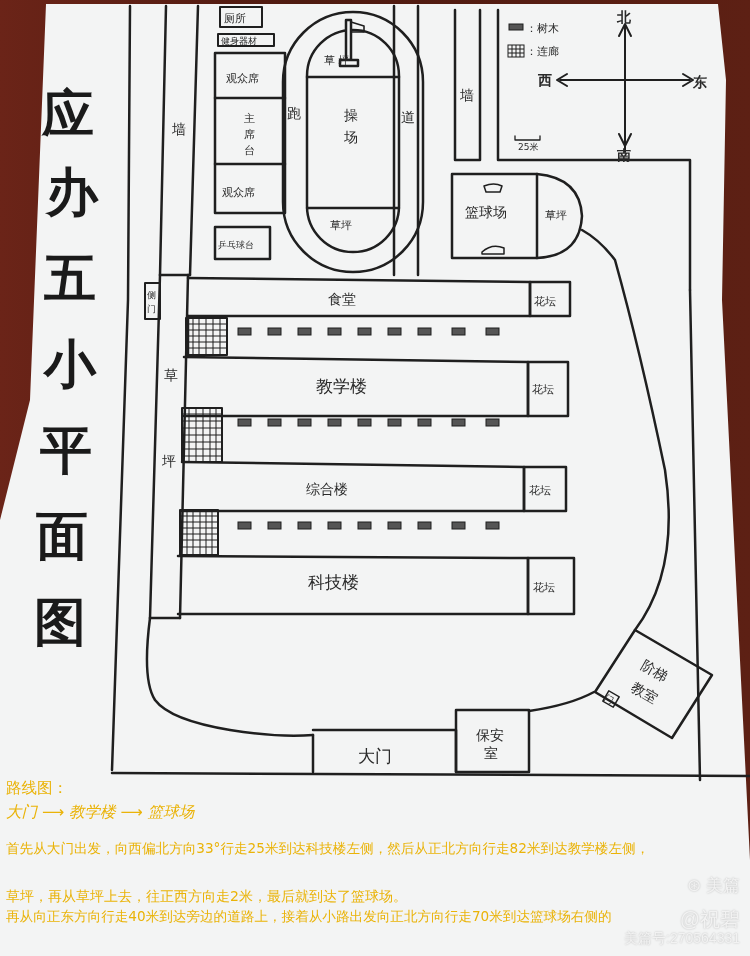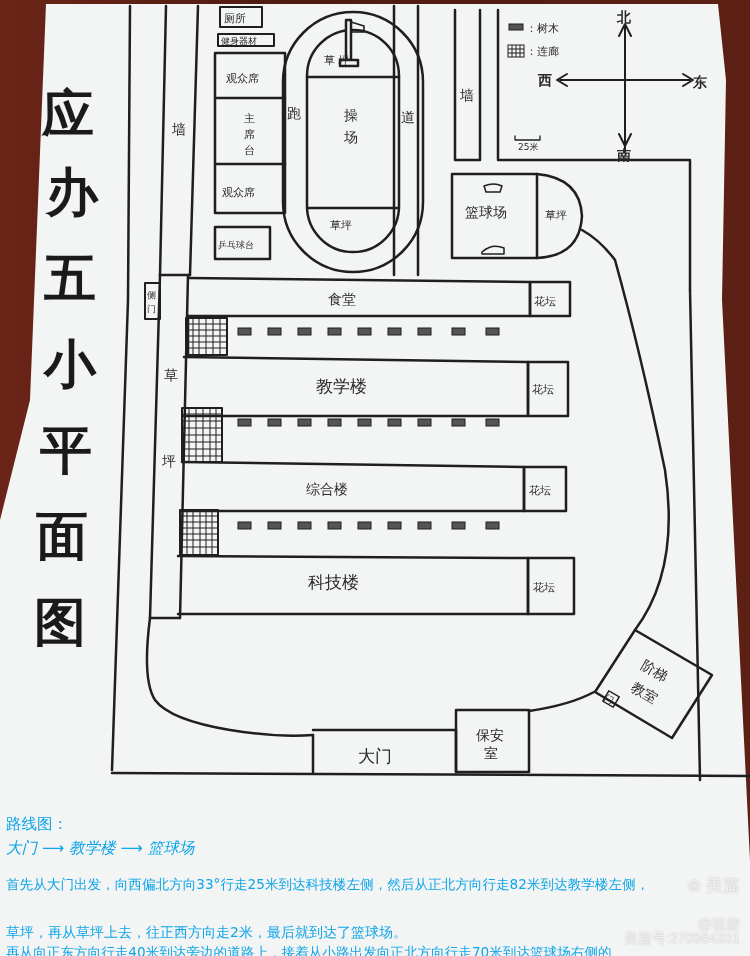--- a/index.html
+++ b/index.html
@@ -6,24 +6,24 @@
   body{width:750px;height:956px;overflow:hidden;background:#5a1f14;position:relative;font-family:"DejaVu Sans","Liberation Sans",sans-serif;}
   .paper{position:absolute;left:0;top:0;width:750px;height:956px;}
   .bg-wood{position:absolute;left:0;top:0;width:750px;height:956px;
     background:linear-gradient(90deg,#6b2418 0%,#4e1a10 40%,#5d2014 100%);}
   svg text{font-family:"DejaVu Sans","Liberation Sans",sans-serif;fill:#222;}
   .title-char{font-size:52px;font-weight:bold;fill:#1a1a1a;}
   .lbl{font-size:14px;fill:#2a2a2a;}
   .lbl-s{font-size:11px;fill:#2a2a2a;}
   .lbl-xs{font-size:9px;fill:#2a2a2a;}
   .lbl-m{font-size:17px;fill:#2a2a2a;}
-  .note{position:absolute;left:6px;font-size:15.5px;color:#0ea5e9;white-space:nowrap;font-family:"DejaVu Sans","Liberation Sans",sans-serif;margin-top:36px;}
+  .note{position:absolute;left:6px;font-size:15.5px;color:#eab308;white-space:nowrap;font-family:"DejaVu Sans","Liberation Sans",sans-serif;}
   .wm{position:absolute;right:10px;color:#f2f2f2;font-family:"Liberation Sans","DejaVu Sans",sans-serif;text-shadow:0 0 2px rgba(0,0,0,.25);}
   .wm-logo{top:874px;font-size:17px;}
-  .wm-user{top:906px;font-size:14px;margin-top:10px;}
+  .wm-user{top:906px;font-size:20px;}
   .wm-id{top:930px;font-size:14px;}
 </style>
 </head>
 <body>
 
 <div class="bg-wood"></div>
 
 <div class="paper">
 <svg width="750" height="956" viewBox="0 0 750 956" xmlns="http://www.w3.org/2000/svg">
 

